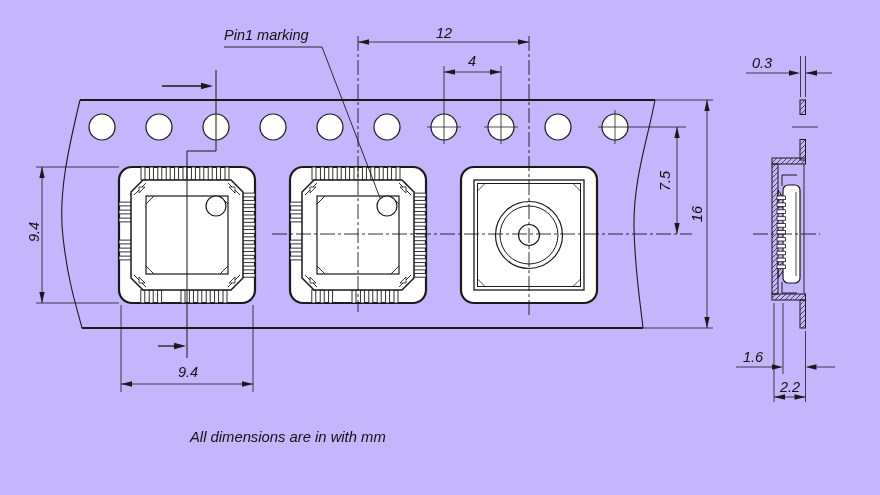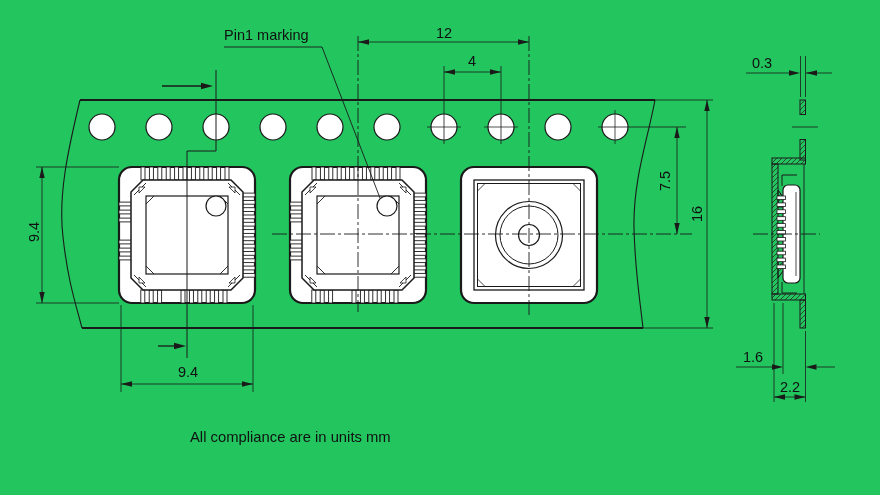--- a/index.html
+++ b/index.html
@@ -1,19 +1,20 @@
 <!DOCTYPE html>
 <html><head>
 <meta charset="utf-8">
 <style>
   html,body{margin:0;padding:0;background:#ffffff;}
   .stage{
-    position:relative;width:880px;height:495px;background:#22c55e;
+    position:relative;width:880px;height:495px;background:#c4b5fd;
     font-family:"Liberation Sans","DejaVu Sans",sans-serif;color:#111;
     overflow:hidden;
+    font-style:italic;
   }
   .stage svg.main{position:absolute;left:0;top:0;}
   svg text{
     font-family:"Liberation Sans","DejaVu Sans",sans-serif;
     font-size:14.5px;fill:#111;
   }
   .notes{
     position:absolute;left:190px;top:427px;
     font-size:14.8px;line-height:20px;color:#111;white-space:nowrap;
   }
@@ -263,17 +264,17 @@
       <polygon points="805.5,397 794.5,394.3 794.5,399.7" fill="#1a1a1a" stroke="none"></polygon>
     </g>
   </g>
   <text x="762" y="68" text-anchor="middle">0.3</text>
   <text x="753" y="362" text-anchor="middle">1.6</text>
   <text x="790" y="392" text-anchor="middle">2.2</text>
 </svg>
 
 <div class="notes">
   <div class="note-line">
-    <span>All compliance are in units mm</span>
+    <span>All dimensions are in with mm</span>
   </div>
 </div>
 
 </div>
 
 </body></html>

